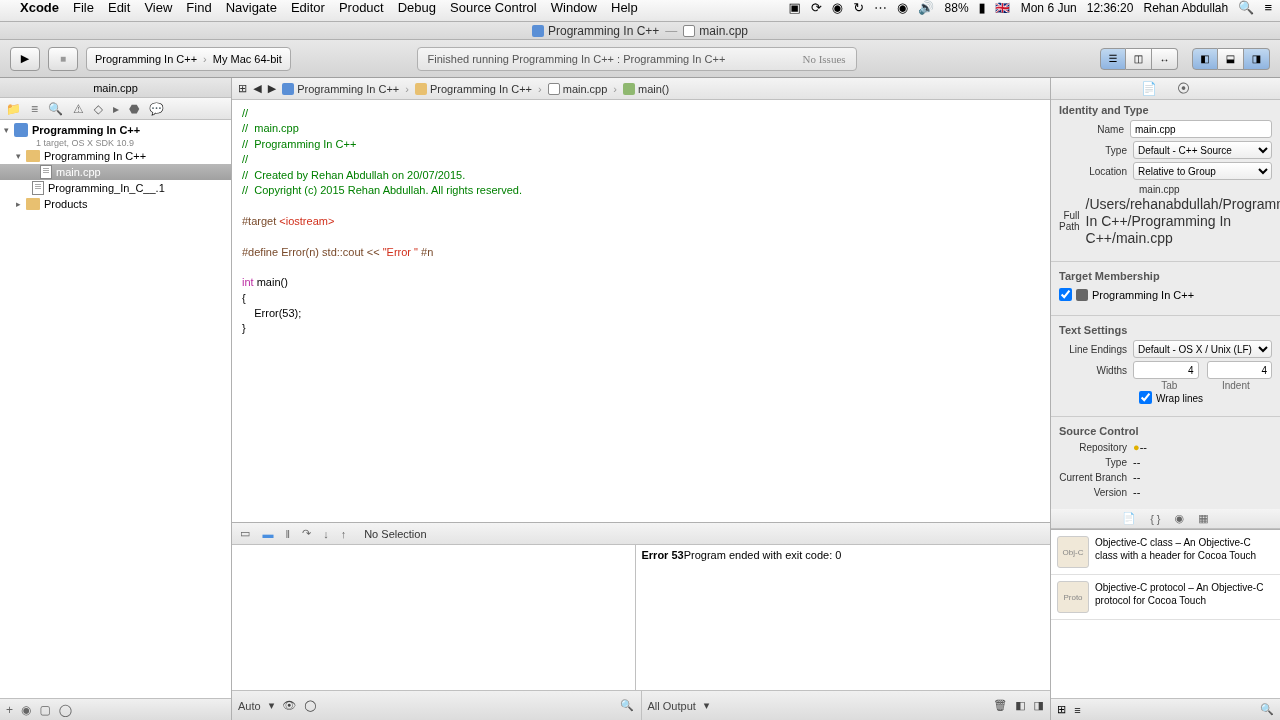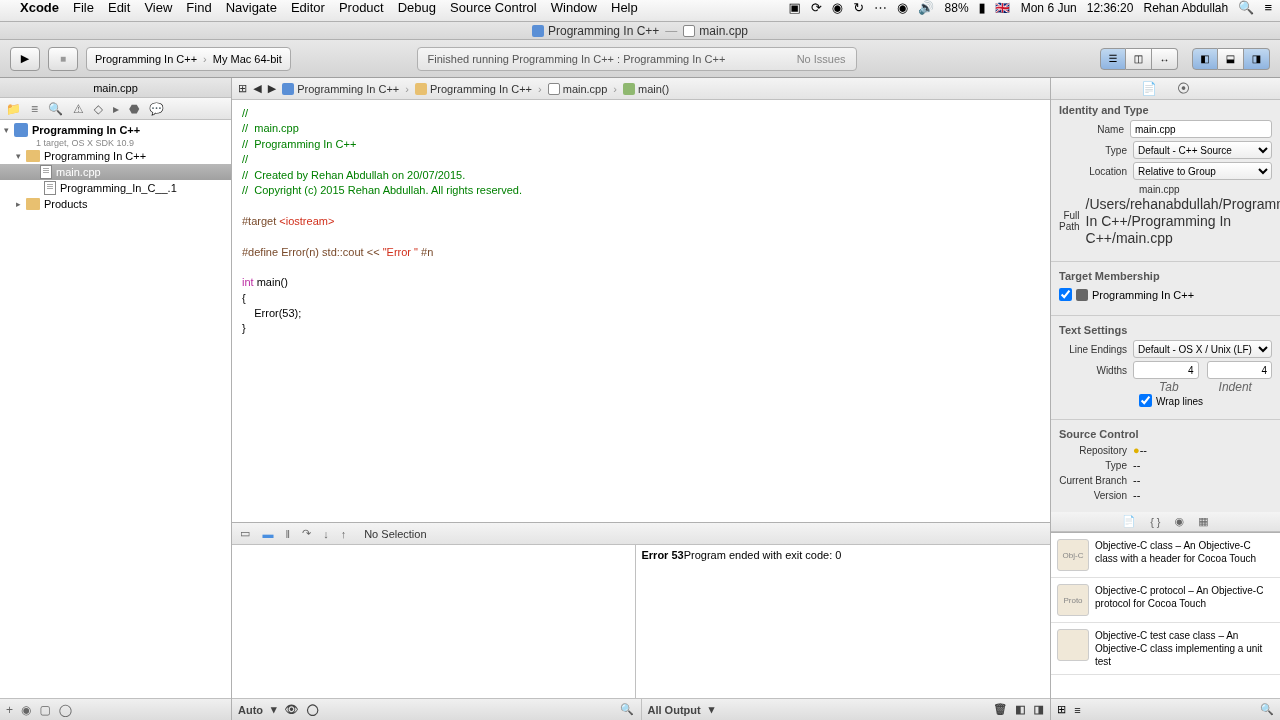--- a/index.html
+++ b/index.html
@@ -12,21 +12,21 @@
 .menubar .menu-item { margin-right: 14px; cursor: default; }
 .menubar .right { margin-left: auto; display: flex; align-items: center; gap: 10px; font-size: 12px; }
 .menubar .right .icon { font-size: 13px; }
 
 
 .toolbar { height: 38px; background: linear-gradient(#e8e8e8, #d4d4d4); border-bottom: 1px solid #a0a0a0; display: flex; align-items: center; padding: 0 10px; gap: 8px; }
 .btn-run { width: 30px; height: 24px; border: 1px solid #999; border-radius: 4px; background: linear-gradient(#fdfdfd,#e0e0e0); display: flex; align-items: center; justify-content: center; font-size: 11px; }
 .btn-stop { width: 30px; height: 24px; border: 1px solid #999; border-radius: 4px; background: linear-gradient(#fdfdfd,#e0e0e0); display: flex; align-items: center; justify-content: center; font-size: 10px; color: #999; }
 .scheme { height: 24px; border: 1px solid #aaa; border-radius: 4px; background: linear-gradient(#fdfdfd,#e8e8e8); display: flex; align-items: center; padding: 0 8px; font-size: 11px; gap: 6px; }
 .activity { flex: 1; max-width: 440px; height: 24px; border: 1px solid #b0b0b0; border-radius: 4px; background: linear-gradient(#f5f5f5,#e4e4e4); display: flex; align-items: center; padding: 0 10px; font-size: 11px; color: #555; margin: 0 auto; }
-.activity .issues { margin-left: auto; color: #888; }
+.activity .issues { margin-left: auto; color: #888; font-family: Liberation Serif, serif; }
 .view-btns { display: flex; gap: 2px; margin-left: auto; }
 .view-btns .seg { width: 26px; height: 22px; border: 1px solid #999; background: linear-gradient(#fdfdfd,#e0e0e0); display: flex; align-items: center; justify-content: center; font-size: 10px; }
 .view-btns .seg.active { background: linear-gradient(#c0d8f0,#8fb4e0); }
 .view-btns .group { display: flex; }
 .view-btns .group .seg:first-child { border-radius: 4px 0 0 4px; }
 .view-btns .group .seg:last-child { border-radius: 0 4px 4px 0; }
 .view-btns .group .seg:not(:first-child) { border-left: none; }
 
 
 .wintitle { position: absolute; top: 22px; left: 0; right: 0; height: 18px; background: linear-gradient(#e6e6e6,#d8d8d8); border-bottom: 1px solid #b0b0b0; display: flex; align-items: center; justify-content: center; font-size: 12px; color: #333; }
@@ -67,21 +67,21 @@
 .code-area .include-path { color: #d12f1b; }
 
 
 .debug { height: 198px; border-top: 1px solid #b0b0b0; display: flex; flex-direction: column; }
 .debug-bar { height: 22px; background: linear-gradient(#f4f4f4,#e4e4e4); border-bottom: 1px solid #c0c0c0; display: flex; align-items: center; padding: 0 8px; gap: 12px; font-size: 11px; color: #666; }
 .debug-bar .nosel { color: #333; margin-left: 6px; }
 .debug-panes { flex: 1; display: flex; }
 .debug-vars { flex: 1; border-right: 1px solid #c0c0c0; background: #fff; }
 .debug-console { flex: 1; background: #fff; padding: 4px 6px; font-family: Menlo, monospace; font-size: 11px; }
 .debug-console .bold { font-weight: bold; }
-.debug-footer { height: 22px; background: linear-gradient(#f0f0f0,#dcdcdc); border-top: 1px solid #c0c0c0; display: flex; font-weight: bold; }
+.debug-footer { height: 30px; background: linear-gradient(#f0f0f0,#dcdcdc); border-top: 1px solid #c0c0c0; display: flex; }
 .debug-footer .half { flex: 1; display: flex; align-items: center; padding: 0 6px; gap: 8px; font-size: 11px; color: #444; }
 .debug-footer .half:first-child { border-right: 1px solid #c0c0c0; }
 
 
 .inspector { width: 230px; background: #ececec; border-left: 1px solid #b0b0b0; display: flex; flex-direction: column; font-size: 11px; }
 .insp-tabs { height: 22px; background: linear-gradient(#f4f4f4,#e4e4e4); border-bottom: 1px solid #c0c0c0; display: flex; align-items: center; justify-content: center; gap: 20px; font-size: 13px; color: #666; }
 .insp-section { padding: 4px 8px 8px; }
 .insp-section h4 { font-size: 11px; font-weight: bold; color: #555; margin-bottom: 4px; }
 .insp-row { display: flex; align-items: center; margin-bottom: 3px; }
 .insp-row label { width: 74px; text-align: right; padding-right: 6px; color: #333; font-size: 10px; }
@@ -91,21 +91,21 @@
 .insp-static { padding-left: 80px; font-size: 10px; color: #333; line-height: 1.3; }
 .insp-check { display: flex; align-items: flex-end; padding-left: 80px; gap: 4px; font-size: 10px; }
 .insp-divider { border-top: 1px solid #ccc; margin: 4px 0; }
 .insp-lib { flex: 1; border-top: 1px solid #b0b0b0; background: #fff; overflow-y: auto; }
 .lib-tabs { height: 20px; background: linear-gradient(#f4f4f4,#e4e4e4); border-bottom: 1px solid #c0c0c0; display: flex; align-items: center; justify-content: center; gap: 14px; font-size: 11px; color: #666; }
 .lib-item { display: flex; padding: 6px; border-bottom: 1px solid #e0e0e0; gap: 6px; }
 .lib-item .thumb { width: 32px; height: 32px; background: #f0e8d8; border: 1px solid #ccc; border-radius: 3px; flex-shrink: 0; display: flex; align-items: center; justify-content: center; font-size: 8px; color: #888; }
 .lib-item .desc { font-size: 10px; line-height: 1.3; }
 .lib-item .desc b { font-weight: normal; }
 .insp-footer { height: 22px; background: linear-gradient(#f0f0f0,#dcdcdc); border-top: 1px solid #c0c0c0; display: flex; align-items: center; padding: 0 6px; gap: 8px; }
-.widths-sub { display: flex; justify-content: space-around; padding-left: 80px; font-size: 12px; color: #666; margin-top: -2px; font-style: italic; }
+.widths-sub { display: flex; justify-content: space-around; padding-left: 80px; font-size: 10px; color: #666; margin-top: -2px; }
 </style>
 </head>
 <body>
 
 <div class="menubar">
   <span class="apple"></span>
   <span class="appname">Xcode</span>
   <span class="menu-item">File</span>
   <span class="menu-item">Edit</span>
   <span class="menu-item">View</span>
@@ -200,21 +200,21 @@
       <div class="proj-sub">1 target, OS X SDK 10.9</div>
       <div class="tree-row" style="padding-left:16px">
         <span class="disc">▾</span>
         <span class="icn-folder"></span>
         <span>Programming In C++</span>
       </div>
       <div class="tree-row sel" style="padding-left:40px">
         <span class="icn-file"></span>
         <span>main.cpp</span>
       </div>
-      <div class="tree-row" style="padding-left:44px">
+      <div class="tree-row" style="padding-left:32px">
         <span class="icn-file"></span>
         <span>Programming_In_C__.1</span>
       </div>
       <div class="tree-row" style="padding-left:16px">
         <span class="disc">▸</span>
         <span class="icn-folder"></span>
         <span>Products</span>
       </div>
     </div>
     <div class="nav-footer">
@@ -388,26 +388,20 @@
             <span>Obj-C</span>
           </div>
         <div class="desc"><b>Objective-C class</b><span> – An Objective-C class with a header for Cocoa Touch</span></div>
       </div>
       <div class="lib-item">
         <div class="thumb">
             <span>Proto</span>
           </div>
         <div class="desc"><b>Objective-C protocol</b><span> – An Objective-C protocol for Cocoa Touch</span></div>
       </div>
-      <div class="lib-item">
-        <div class="thumb">
-            <span></span>
-          </div>
-        <div class="desc"><b>Objective-C test case class</b><span> – An Objective-C class implementing a unit test</span></div>
-      </div>
     </div>
     <div class="insp-footer">
       <span>⊞</span>
       <span>≡</span>
       <span style="margin-left:auto">🔍</span>
     </div>
   </div>
 </div>
 
 </body></html>

